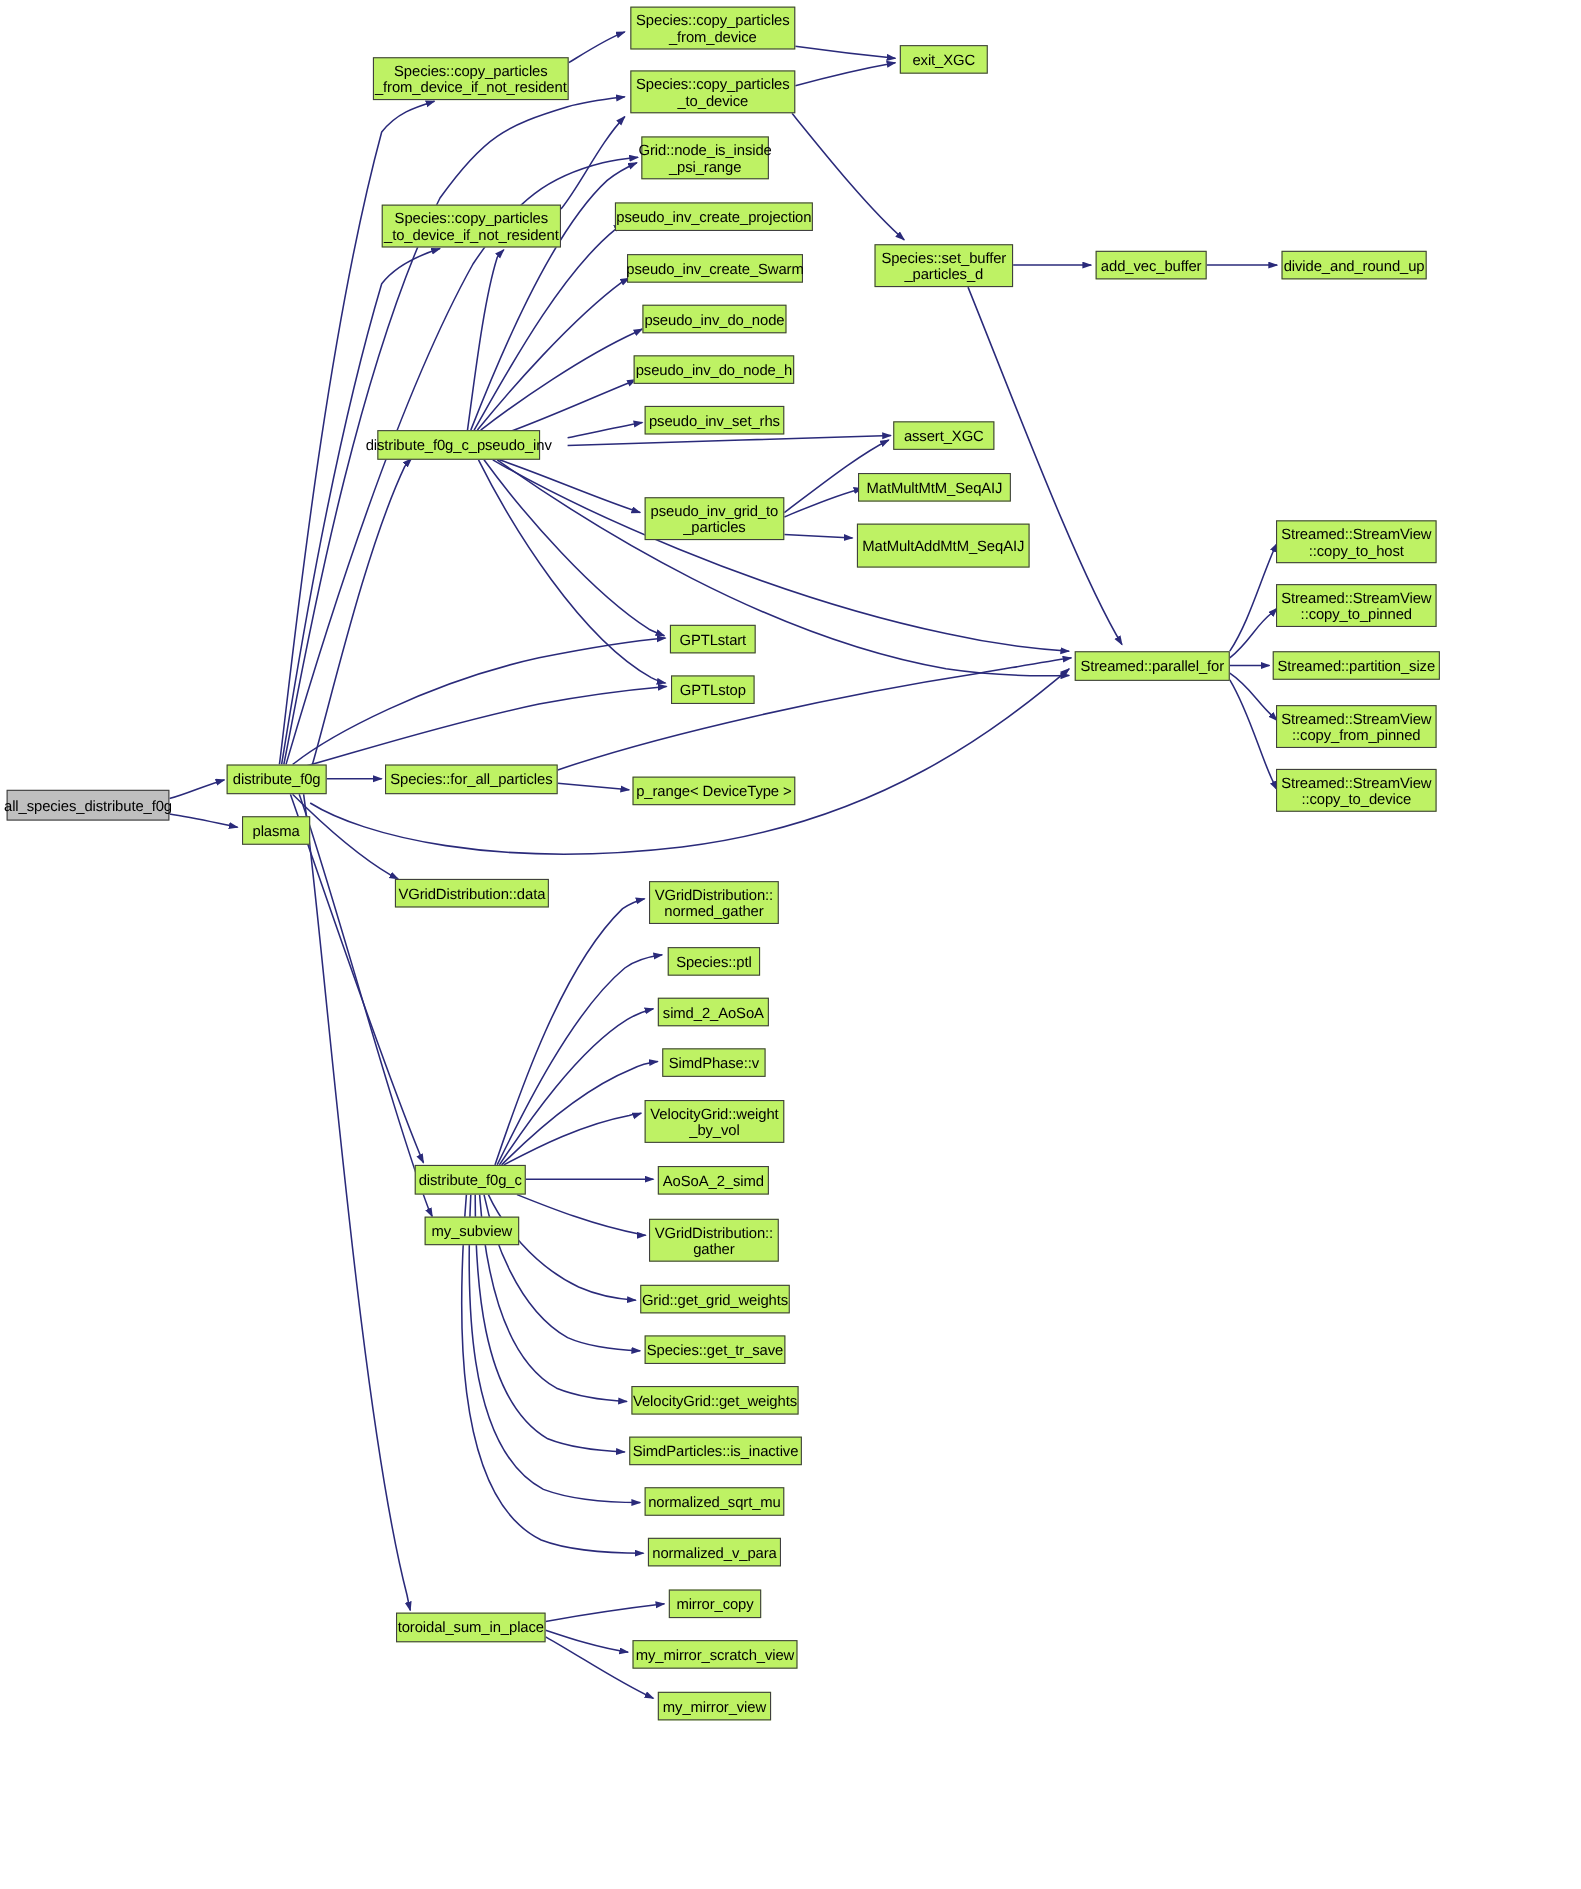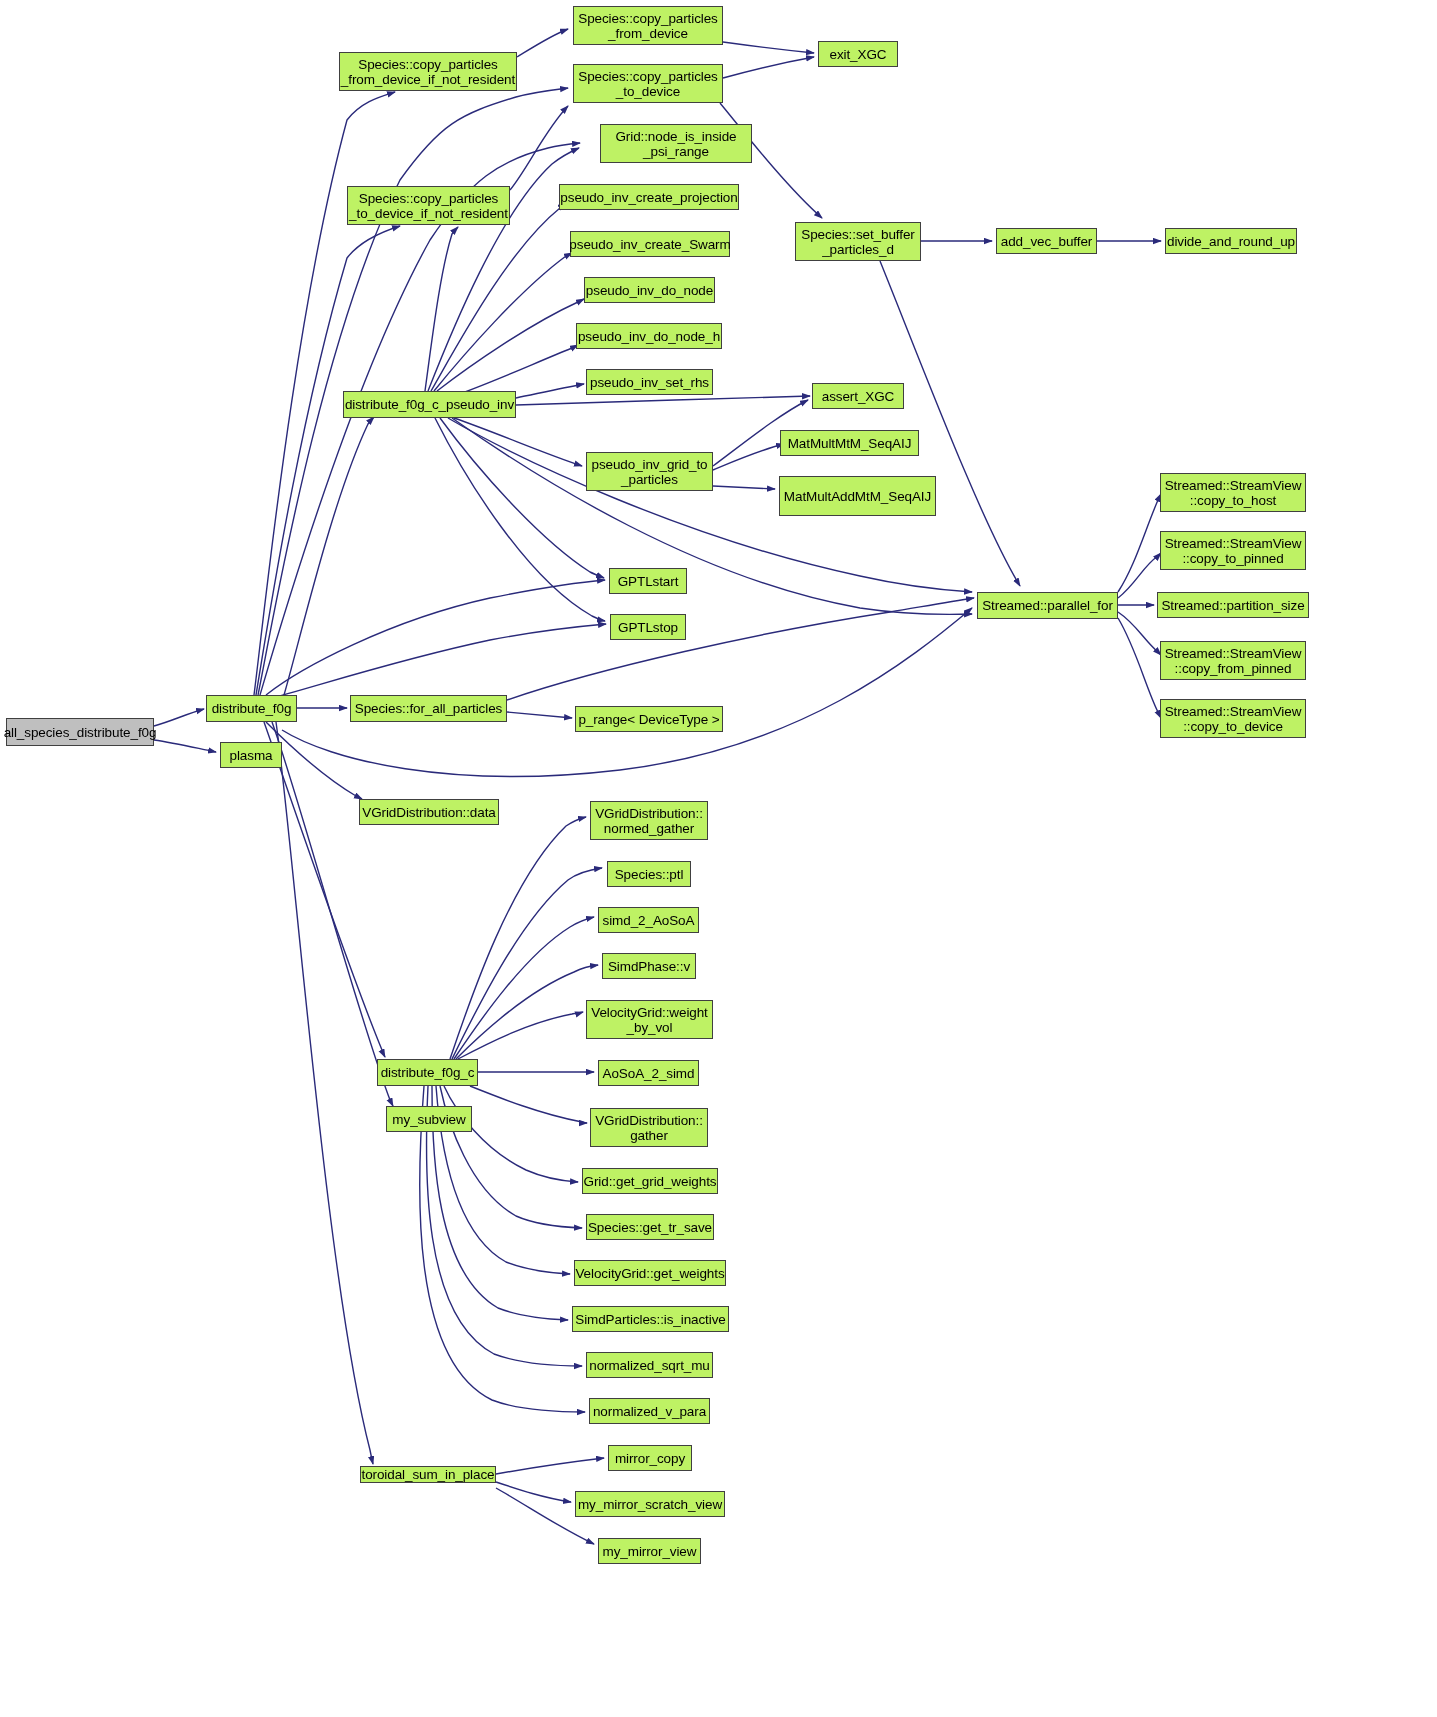--- a/index.html
+++ b/index.html
@@ -128,28 +128,28 @@
 _to_device_if_not_resident</div>
       <div class="node" style="left: 573px; top: 6px; width: 150px; height: 39px;">Species::copy_particles
 _from_device</div>
       <div class="node" style="left: 573px; top: 64px; width: 150px; height: 39px;">Species::copy_particles
 _to_device</div>
       <div class="node" style="left: 818px; top: 41px; width: 80px; height: 26px;">exit_XGC</div>
       <div class="node" style="left: 795px; top: 222px; width: 126px; height: 39px;">Species::set_buffer
 _particles_d</div>
       <div class="node" style="left: 996px; top: 228px; width: 101px; height: 26px;">add_vec_buffer</div>
       <div class="node" style="left: 1165px; top: 228px; width: 132px; height: 26px;">divide_and_round_up</div>
-      <div class="node" style="left: 600px; top: 124px; width: 152px; height: 39px;">Grid::node_is_inside
+      <div class="node" style="left: 583px; top: 124px; width: 116px; height: 39px;">Grid::node_is_inside
 _psi_range</div>
       <div class="node" style="left: 559px; top: 184px; width: 180px; height: 26px;">pseudo_inv_create_projection</div>
       <div class="node" style="left: 570px; top: 231px; width: 160px; height: 26px;">pseudo_inv_create_Swarm</div>
       <div class="node" style="left: 584px; top: 277px; width: 131px; height: 26px;">pseudo_inv_do_node</div>
       <div class="node" style="left: 576px; top: 323px; width: 146px; height: 26px;">pseudo_inv_do_node_h</div>
       <div class="node" style="left: 586px; top: 369px; width: 127px; height: 26px;">pseudo_inv_set_rhs</div>
-      <div class="node" style="left: 343px; top: 391px; width: 173px; height: 27px;">distribute_f0g_c_pseudo_inv</div>
+      <div class="node" style="left: 343px; top: 391px; width: 148px; height: 27px;">distribute_f0g_c_pseudo_inv</div>
       <div class="node" style="left: 812px; top: 383px; width: 92px; height: 26px;">assert_XGC</div>
       <div class="node" style="left: 780px; top: 430px; width: 139px; height: 26px;">MatMultMtM_SeqAIJ</div>
       <div class="node" style="left: 779px; top: 476px; width: 157px; height: 40px;">MatMultAddMtM_SeqAIJ</div>
       <div class="node" style="left: 586px; top: 452px; width: 127px; height: 39px;">pseudo_inv_grid_to
 _particles</div>
       <div class="node" style="left: 609px; top: 568px; width: 78px; height: 26px;">GPTLstart</div>
       <div class="node" style="left: 610px; top: 614px; width: 76px; height: 26px;">GPTLstop</div>
       <div class="node" style="left: 977px; top: 592px; width: 141px; height: 27px;">Streamed::parallel_for</div>
       <div class="node" style="left: 1160px; top: 473px; width: 146px; height: 39px;">Streamed::StreamView
 ::copy_to_host</div>
@@ -174,18 +174,18 @@
 _by_vol</div>
       <div class="node" style="left: 598px; top: 1060px; width: 101px; height: 26px;">AoSoA_2_simd</div>
       <div class="node" style="left: 590px; top: 1108px; width: 118px; height: 39px;">VGridDistribution::
 gather</div>
       <div class="node" style="left: 582px; top: 1168px; width: 136px; height: 26px;">Grid::get_grid_weights</div>
       <div class="node" style="left: 586px; top: 1214px; width: 128px; height: 26px;">Species::get_tr_save</div>
       <div class="node" style="left: 574px; top: 1260px; width: 152px; height: 26px;">VelocityGrid::get_weights</div>
       <div class="node" style="left: 572px; top: 1306px; width: 157px; height: 26px;">SimdParticles::is_inactive</div>
       <div class="node" style="left: 586px; top: 1352px; width: 127px; height: 26px;">normalized_sqrt_mu</div>
       <div class="node" style="left: 589px; top: 1398px; width: 121px; height: 26px;">normalized_v_para</div>
-      <div class="node" style="left: 360px; top: 1466px; width: 136px; height: 17px;">toroidal_sum_in_place</div>
+      <div class="node" style="left: 360px; top: 1466px; width: 136px; height: 27px;">toroidal_sum_in_place</div>
       <div class="node" style="left: 608px; top: 1445px; width: 84px; height: 26px;">mirror_copy</div>
       <div class="node" style="left: 575px; top: 1491px; width: 150px; height: 26px;">my_mirror_scratch_view</div>
       <div class="node" style="left: 598px; top: 1538px; width: 103px; height: 26px;">my_mirror_view</div>
     </div>
 </div>
 
 </body></html>

